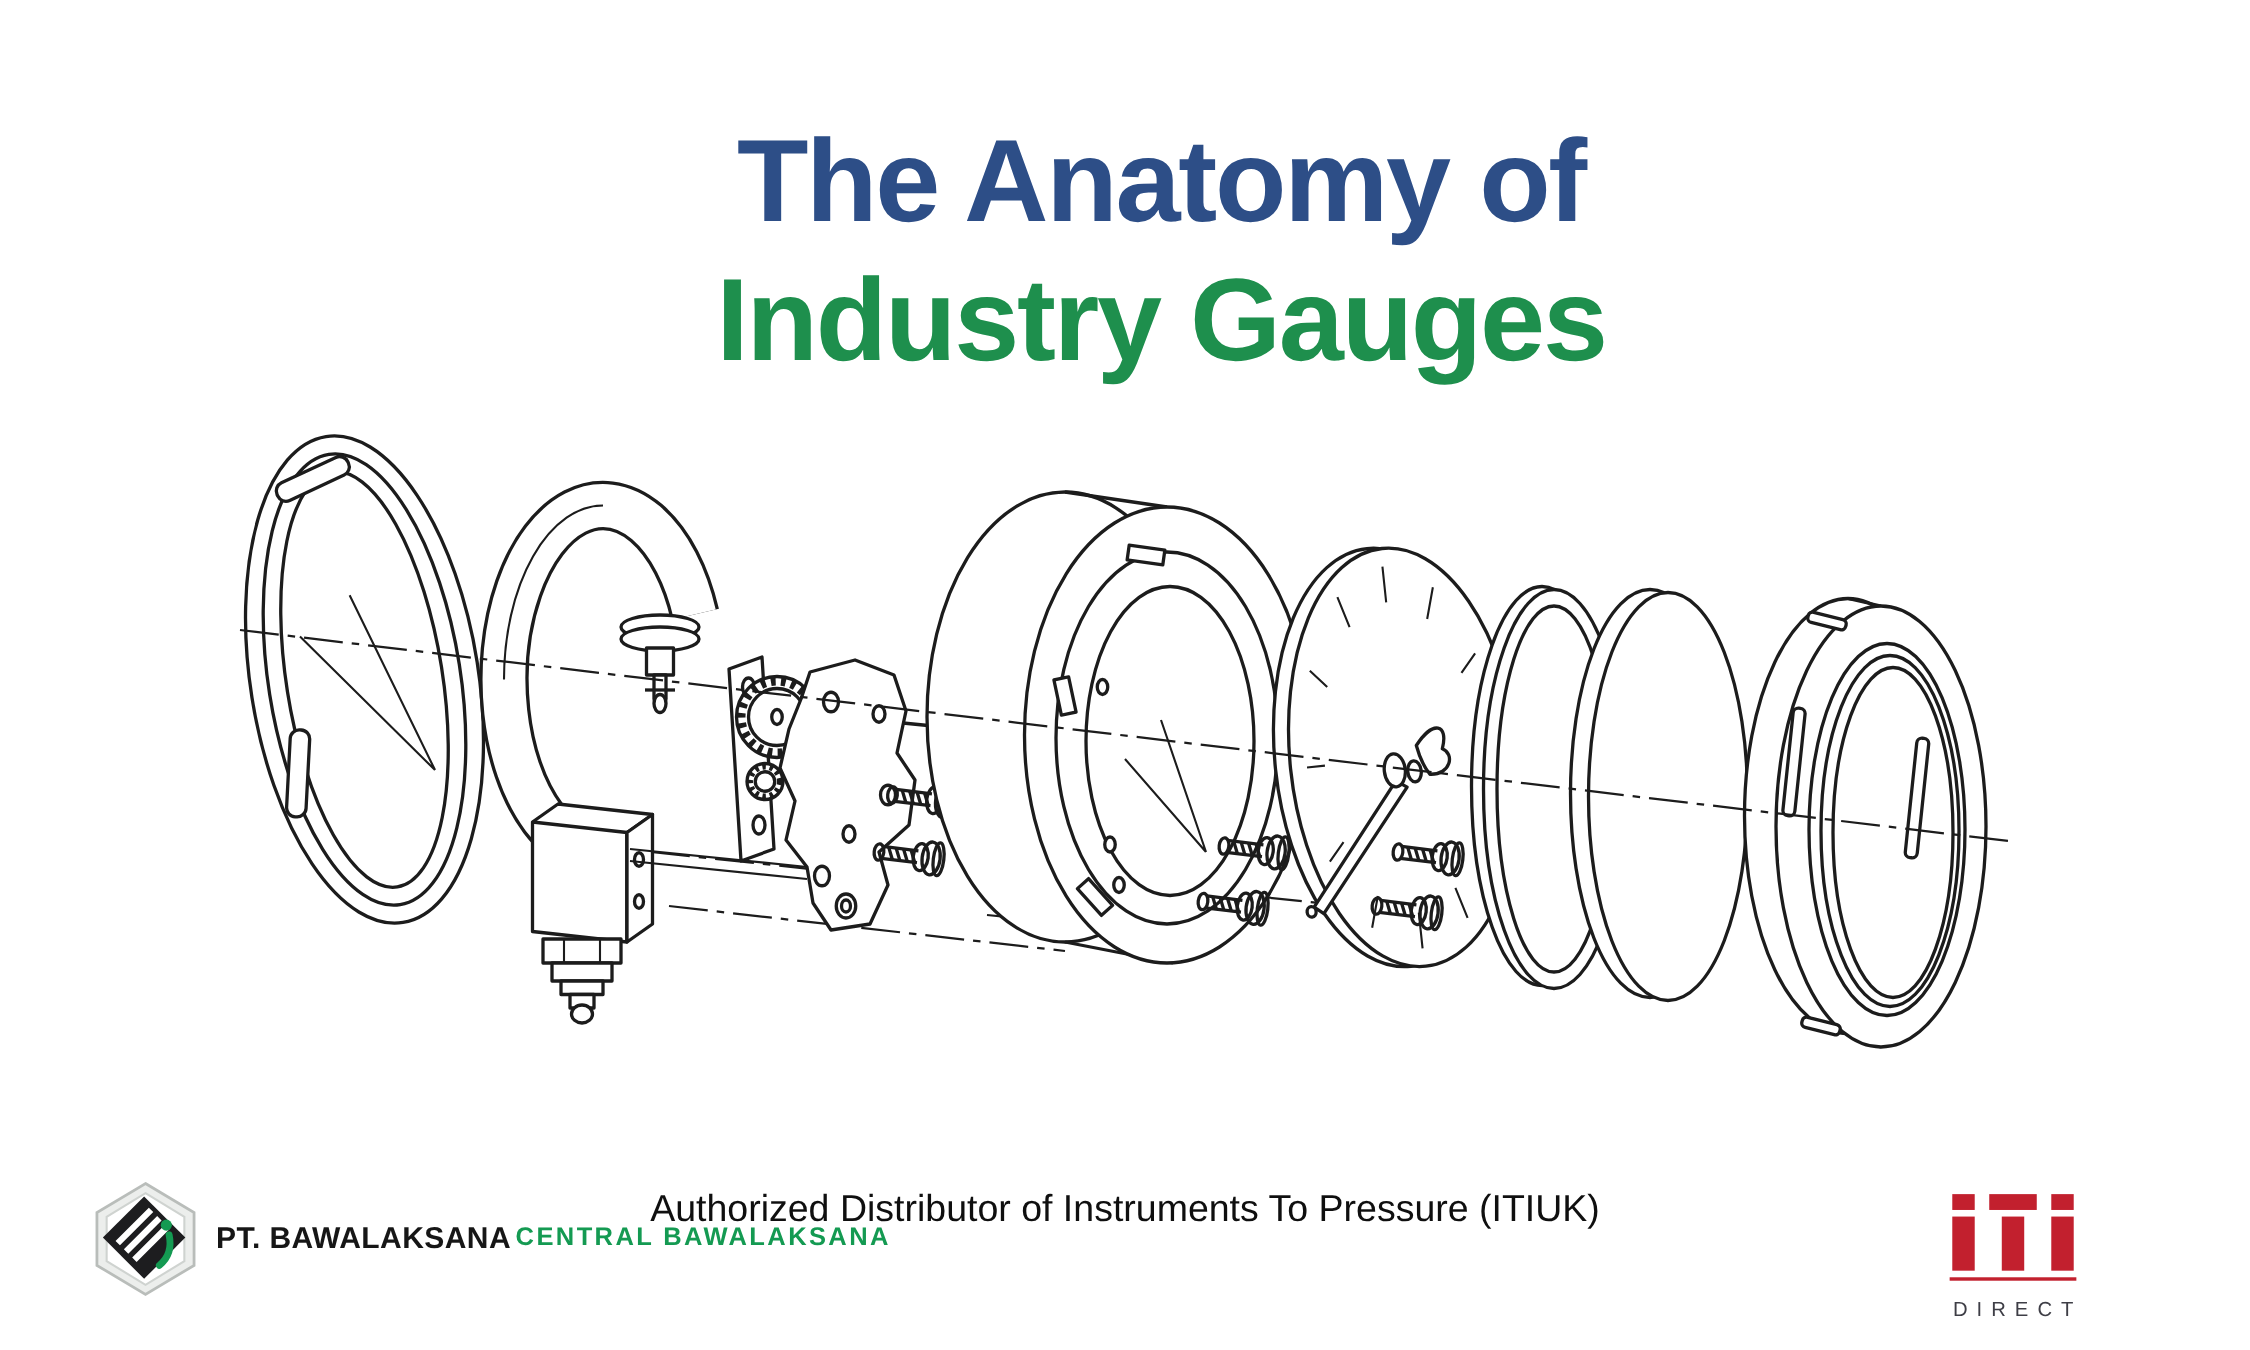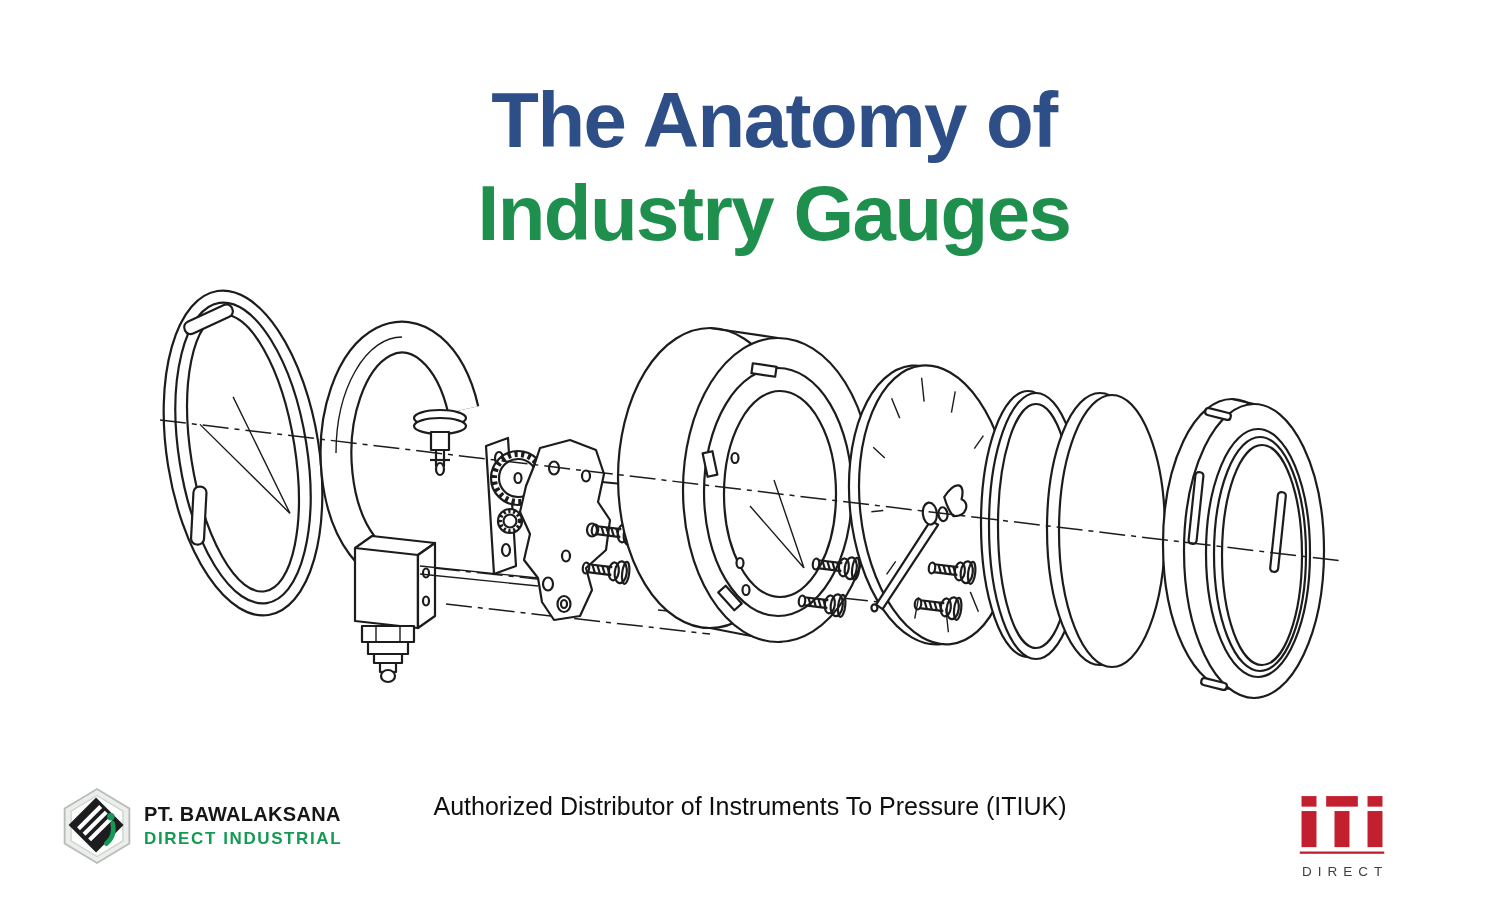--- a/index.html
+++ b/index.html
@@ -19,21 +19,21 @@
   .art *{stroke:var(--line_ink);fill:none;stroke-width:2.2;stroke-linejoin:round;}
   .art .f{fill:#ffffff;}
   .art .thin{stroke-width:1.4;}
   .art .dd{stroke-width:1.5;stroke-dasharray:26 6 5 6;}
   .art .band{stroke-width:33;}
   .art .bandw{stroke:#ffffff;stroke-width:28.6;}
   .art .teeth{stroke-width:6;stroke-dasharray:3.2 3.6;}
   .art .teeth2{stroke-width:4;stroke-dasharray:2.4 2.6;}
   
   .brand-left{position:absolute;left:60px;top:786px;display:flex;align-items:center;gap:10px;}
-  .brand-left .names{display:flex;flex-direction:column;gap:3px;}
+  .brand-left .names{display:flex;flex-direction:row;gap:3px;}
   .brand-left .l1{font-size:20px;font-weight:bold;color:#161616;letter-spacing:.3px;}
   .brand-left .l2{font-size:17px;font-weight:bold;color:var(--logo_green);letter-spacing:1.6px;}
   .footer-center{position:absolute;left:250px;right:250px;top:792px;text-align:center;}
   .fc1{font-size:25px;color:#0f0f0f;}
   .fc2{margin-top:9px;font-size:20px;font-weight:bold;color:var(--link_green);}
   .fc2 .sep{color:#4a4a4a;font-weight:normal;padding:0 16px;}
   .fc2 a{color:var(--link_green);text-decoration:none;cursor:pointer;}
   .brand-right{position:absolute;left:1298px;top:796px;width:90px;}
   .brand-right .direct{
     margin-top:4px;font-size:13.5px;letter-spacing:6px;color:var(--direct_gray);
@@ -204,21 +204,21 @@
     <svg width="74" height="80" viewBox="0 0 80 86">
       <polygon points="40,3 75,24 75,62 40,83 5,62 5,24" fill="#eceeec" stroke="#b9bdba" stroke-width="2"></polygon>
       <polygon points="40,10 68,27 68,59 40,76 12,59 12,27" fill="#ffffff" stroke="#cfd3d0" stroke-width="1.5"></polygon>
       <rect x="18" y="21" width="42" height="42" transform="rotate(45 39 42)" fill="#1d1d1f"></rect>
       <path d="M20 46 L44 22 M26 52 L50 28 M32 58 L56 34" stroke="#ffffff" stroke-width="4.5"></path>
       <circle cx="55" cy="33" r="4" fill="var(--logo_green)"></circle>
       <path d="M50 62 Q60 54 57 40" stroke="var(--logo_green)" stroke-width="5" fill="none" stroke-linecap="round"></path>
     </svg>
     <div class="names">
       <span class="l1">PT. BAWALAKSANA</span>
-      <span class="l2">DIRECT INDUSTRIAL</span>
+      <span class="l2">CENTRAL BAWALAKSANA</span>
     </div>
   </div>
 
   <div class="footer-center">
     <div class="fc1">Authorized Distributor of Instruments To Pressure (ITIUK)</div>
   </div>
 
   <div class="brand-right">
     <svg width="88" height="60" viewBox="0 0 100 68">
       <g fill="var(--iti_red)">

